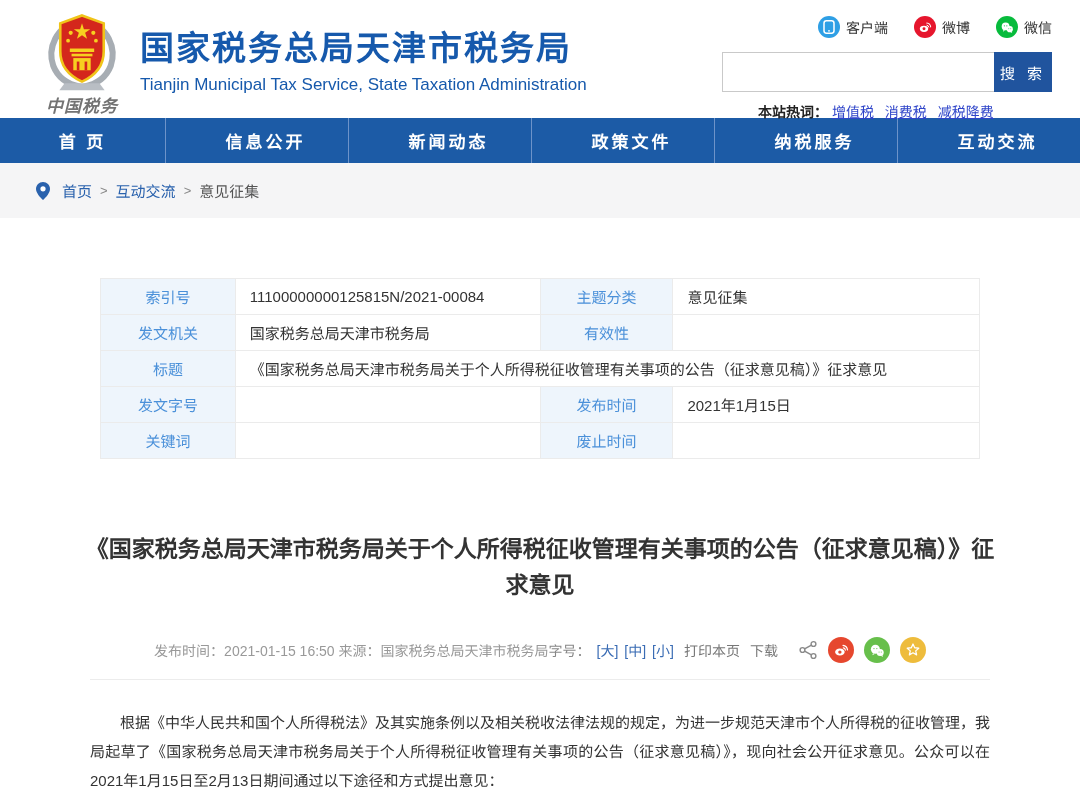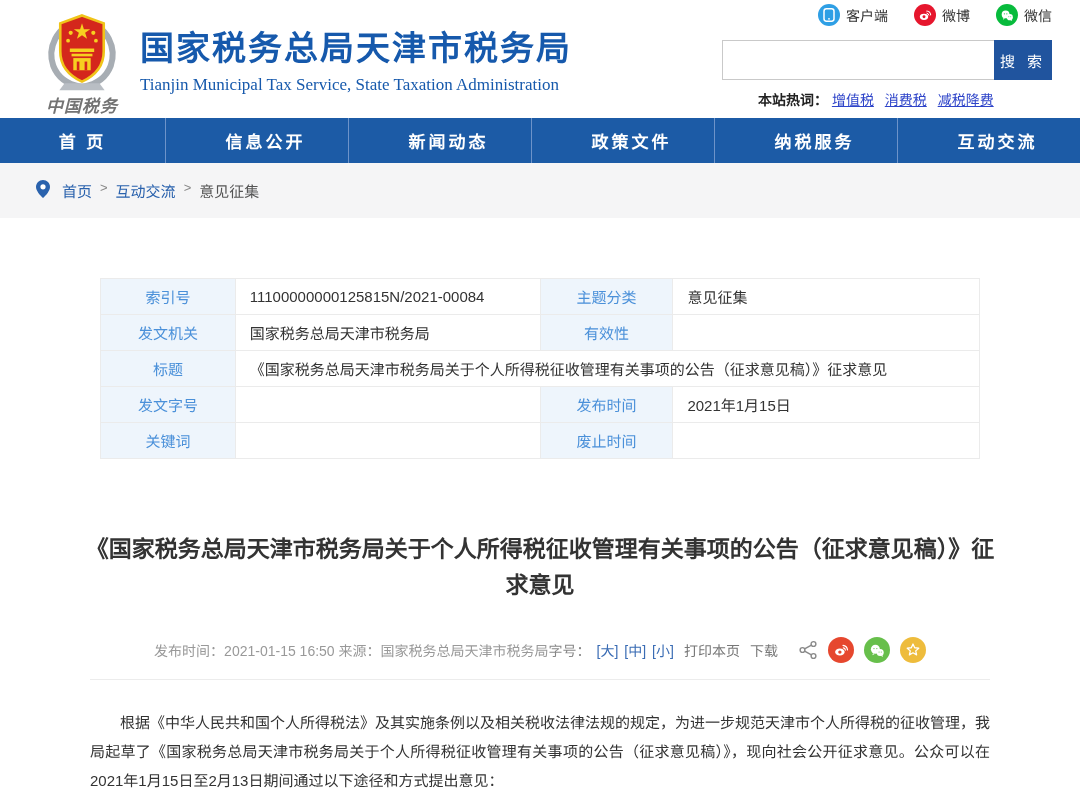--- a/index.html
+++ b/index.html
@@ -7,24 +7,24 @@
     font-family:"Liberation Sans","DejaVu Sans",sans-serif; color:#333; }
 
   
   .header { position:relative; height:118px; background:#fff; }
   .brand { position:absolute; left:36px; top:12px; display:flex; align-items:flex-start; }
   .emblem-wrap { width:92px; text-align:center; }
   .emblem-caption { font-family:"DejaVu Serif","Liberation Serif",serif; font-style:italic;
     font-weight:bold; color:#737373; font-size:17px; letter-spacing:1px; margin-top:-4px; }
   .brand-text { margin-left:12px; padding-top:16px; }
   .site-title { color:#1659ac; font-size:34px; font-weight:bold; letter-spacing:2px; line-height:1.2; }
-  .site-subtitle { font-family:Liberation Serif, serif; color:#1659ac;
+  .site-subtitle { font-family:Liberation Sans, sans-serif; color:#1659ac;
     font-size:17px; margin-top:6px; }
 
-  .header-right { position:absolute; right:28px; top:0; width:330px; }
+  .header-right { position:absolute; right:28px; top:12px; width:330px; }
   .social-row { display:flex; justify-content:flex-end; gap:26px; align-items:center; height:30px; }
   .social-item { display:flex; align-items:center; gap:6px; font-size:14px; color:#333; cursor:pointer; }
   .circle-icon { width:22px; height:22px; border-radius:50%; display:inline-flex;
     align-items:center; justify-content:center; flex:0 0 auto; }
   .search-row { display:flex; margin-top:10px; height:40px; }
   .search-input { flex:1; border:1px solid #c9c9c9; border-right:none; outline:none;
     font-size:15px; padding:0 10px; background:#fff; }
   .search-btn { width:58px; background:#20549e; color:#fff; border:none; font-size:15px;
     letter-spacing:4px; cursor:pointer; }
   .hotwords-row { margin-top:9px; font-size:14px; text-align:left; padding-left:36px; white-space:nowrap; }
@@ -32,21 +32,21 @@
   .hotword-link { color:#2e44c9; text-decoration:underline; margin-right:7px; cursor:pointer; }
 
   
   .nav { display:flex; height:45px; background:#1c5ba6; }
   .nav-item { flex:1; display:flex; align-items:center; justify-content:center; color:#fff;
     font-size:17px; font-weight:bold; letter-spacing:3px; cursor:pointer; position:relative; }
   .nav-item + .nav-item { border-left:1px solid #6d93c9;padding-left:17px; }
 
   
   .breadcrumb-band { height:55px; background:#f5f5f6; display:flex; align-items:center; padding-left:36px; }
-  .breadcrumb { display:flex; align-items:flex-start; gap:8px; font-size:15px; }
+  .breadcrumb { display:flex; align-items:center; gap:8px; font-size:15px; }
   .crumb-link { color:#2a62ad; cursor:pointer; }
   .crumb-sep { color:#888; font-size:13px; }
   .crumb-current { color:#555; }
   .pin { margin-right:4px; display:inline-flex; }
 
   
   .info-table { width:880px; margin:60px 0 0 100px; border-collapse:collapse; font-size:15px; }
   .info-table td { border:1px solid #ebebeb; height:36px; }
   .cell-label { background:#eef5fc; color:#4a90d9; text-align:center;margin-left:12px; }
   .col-l1 { width:135px; } .col-v1 { width:305px; } .col-l2 { width:133px; } .col-v2 { width:307px; }

